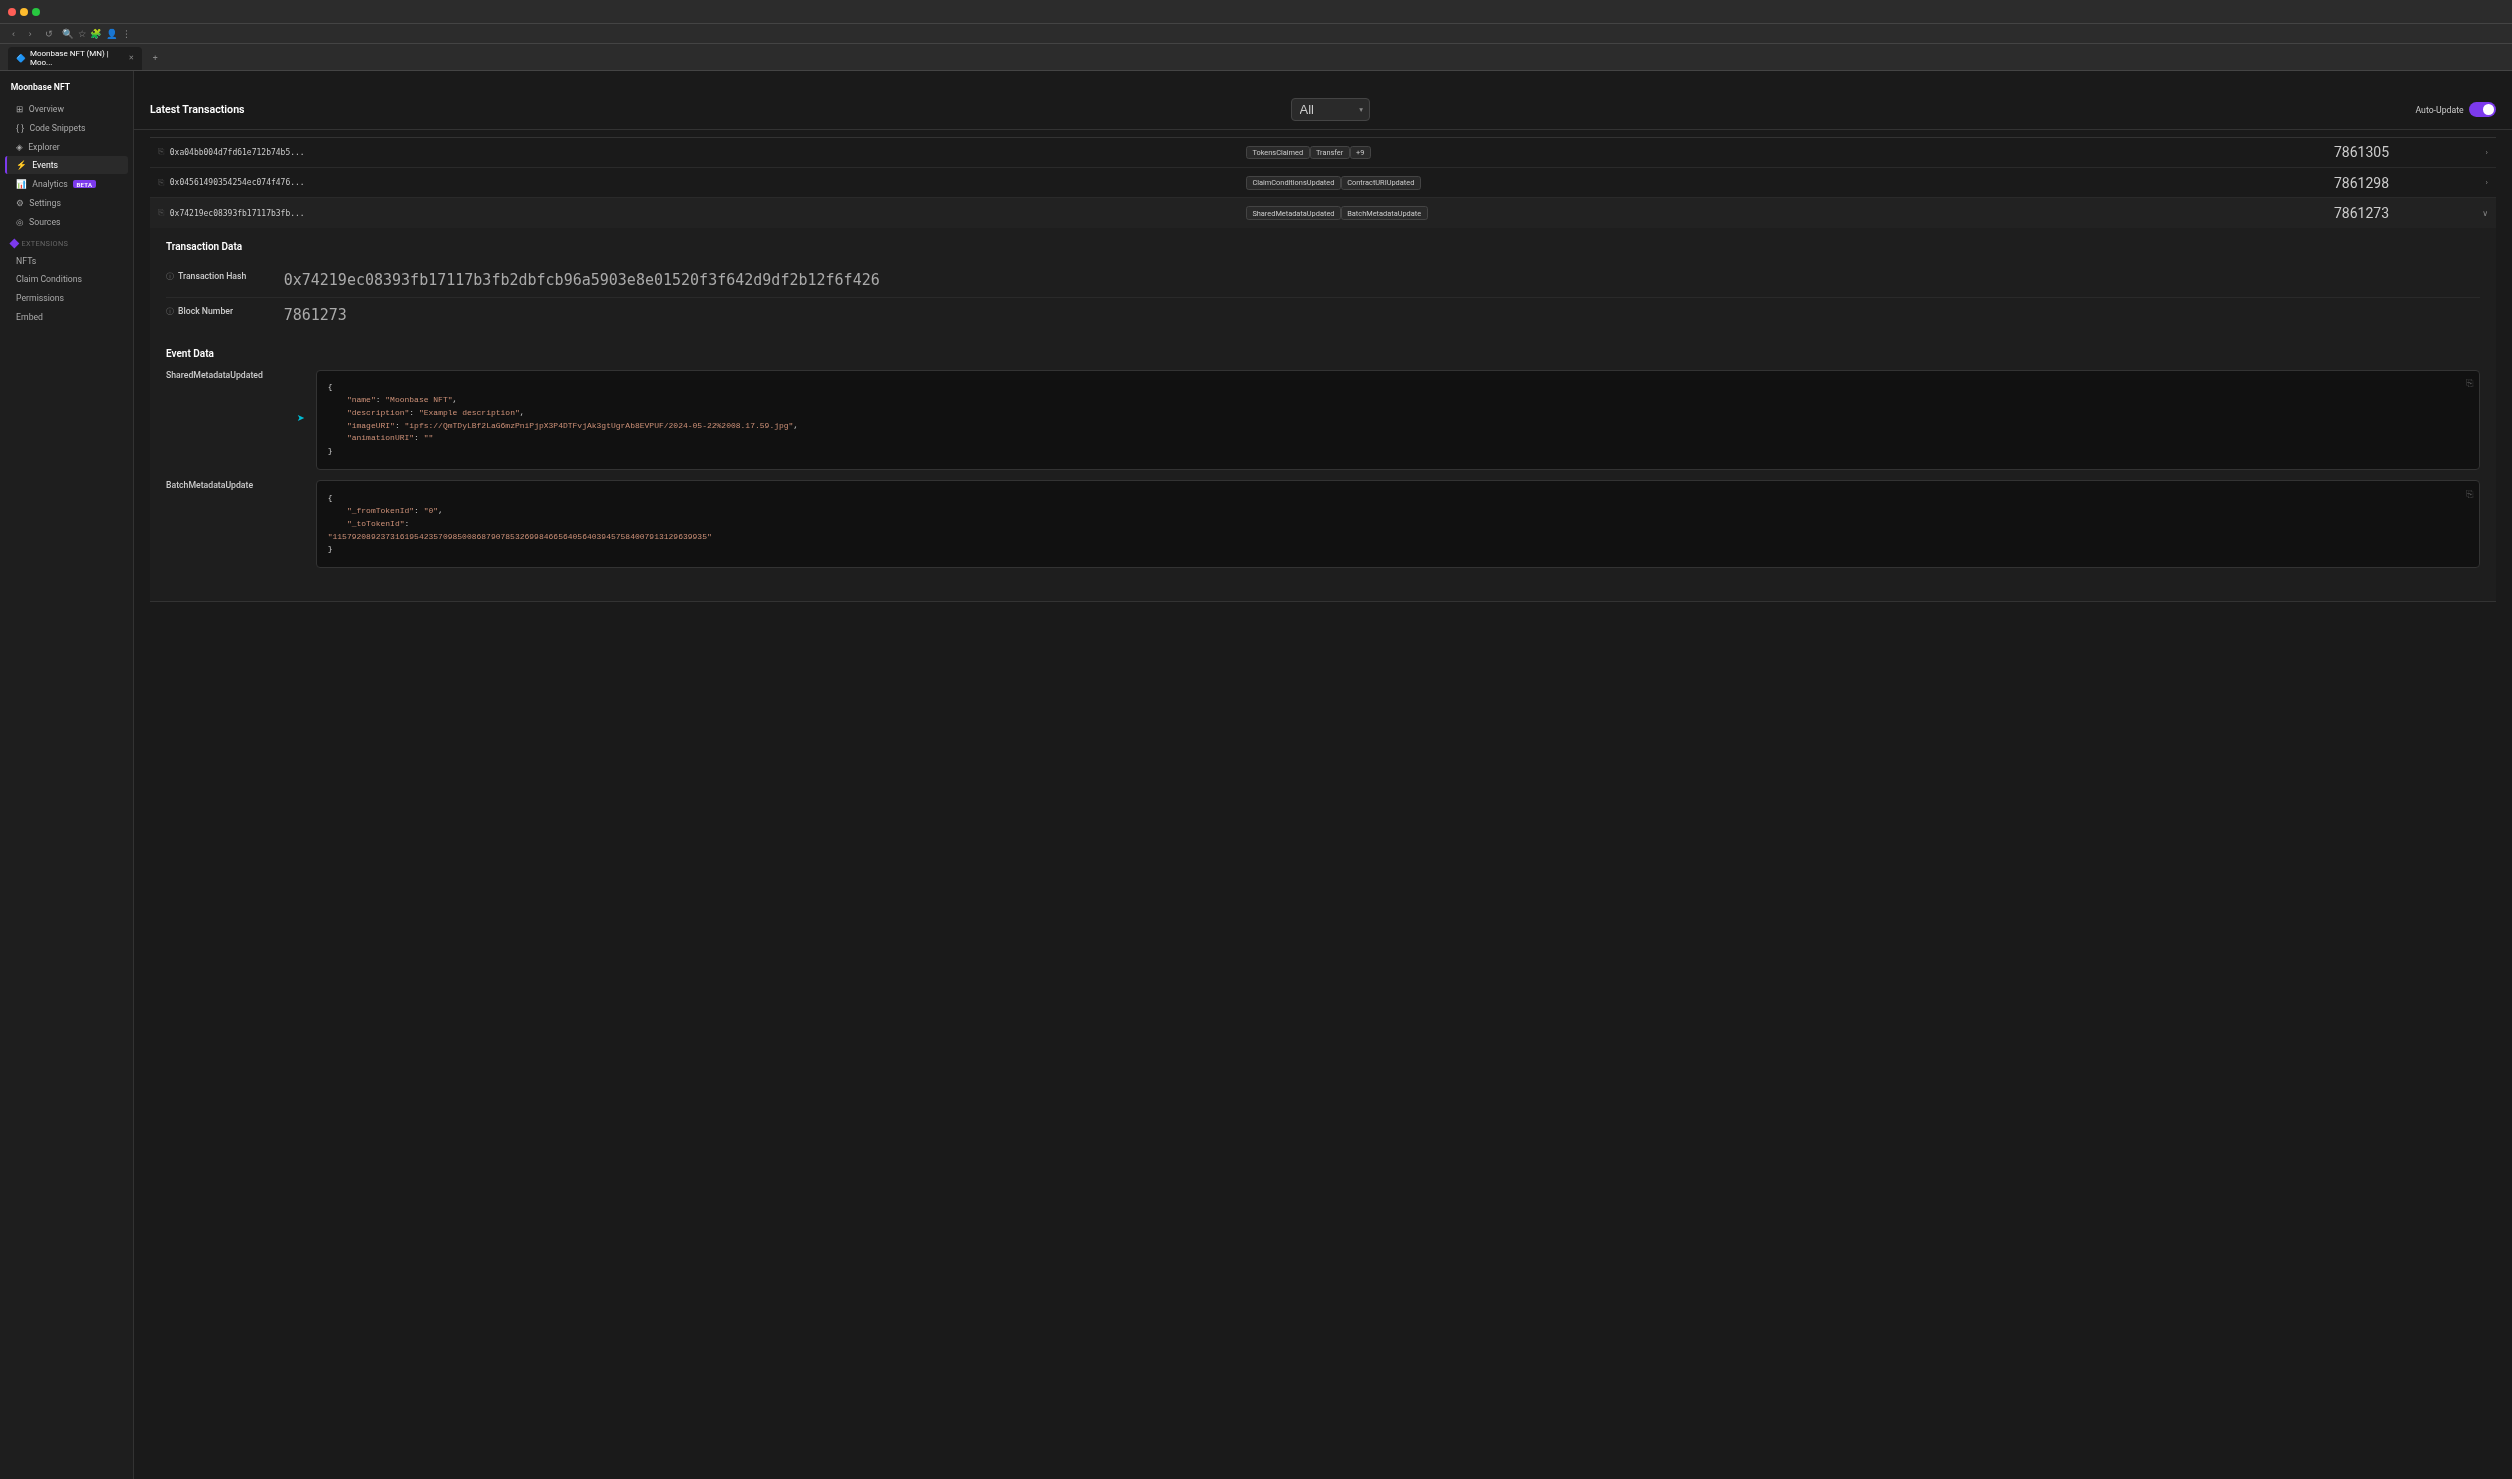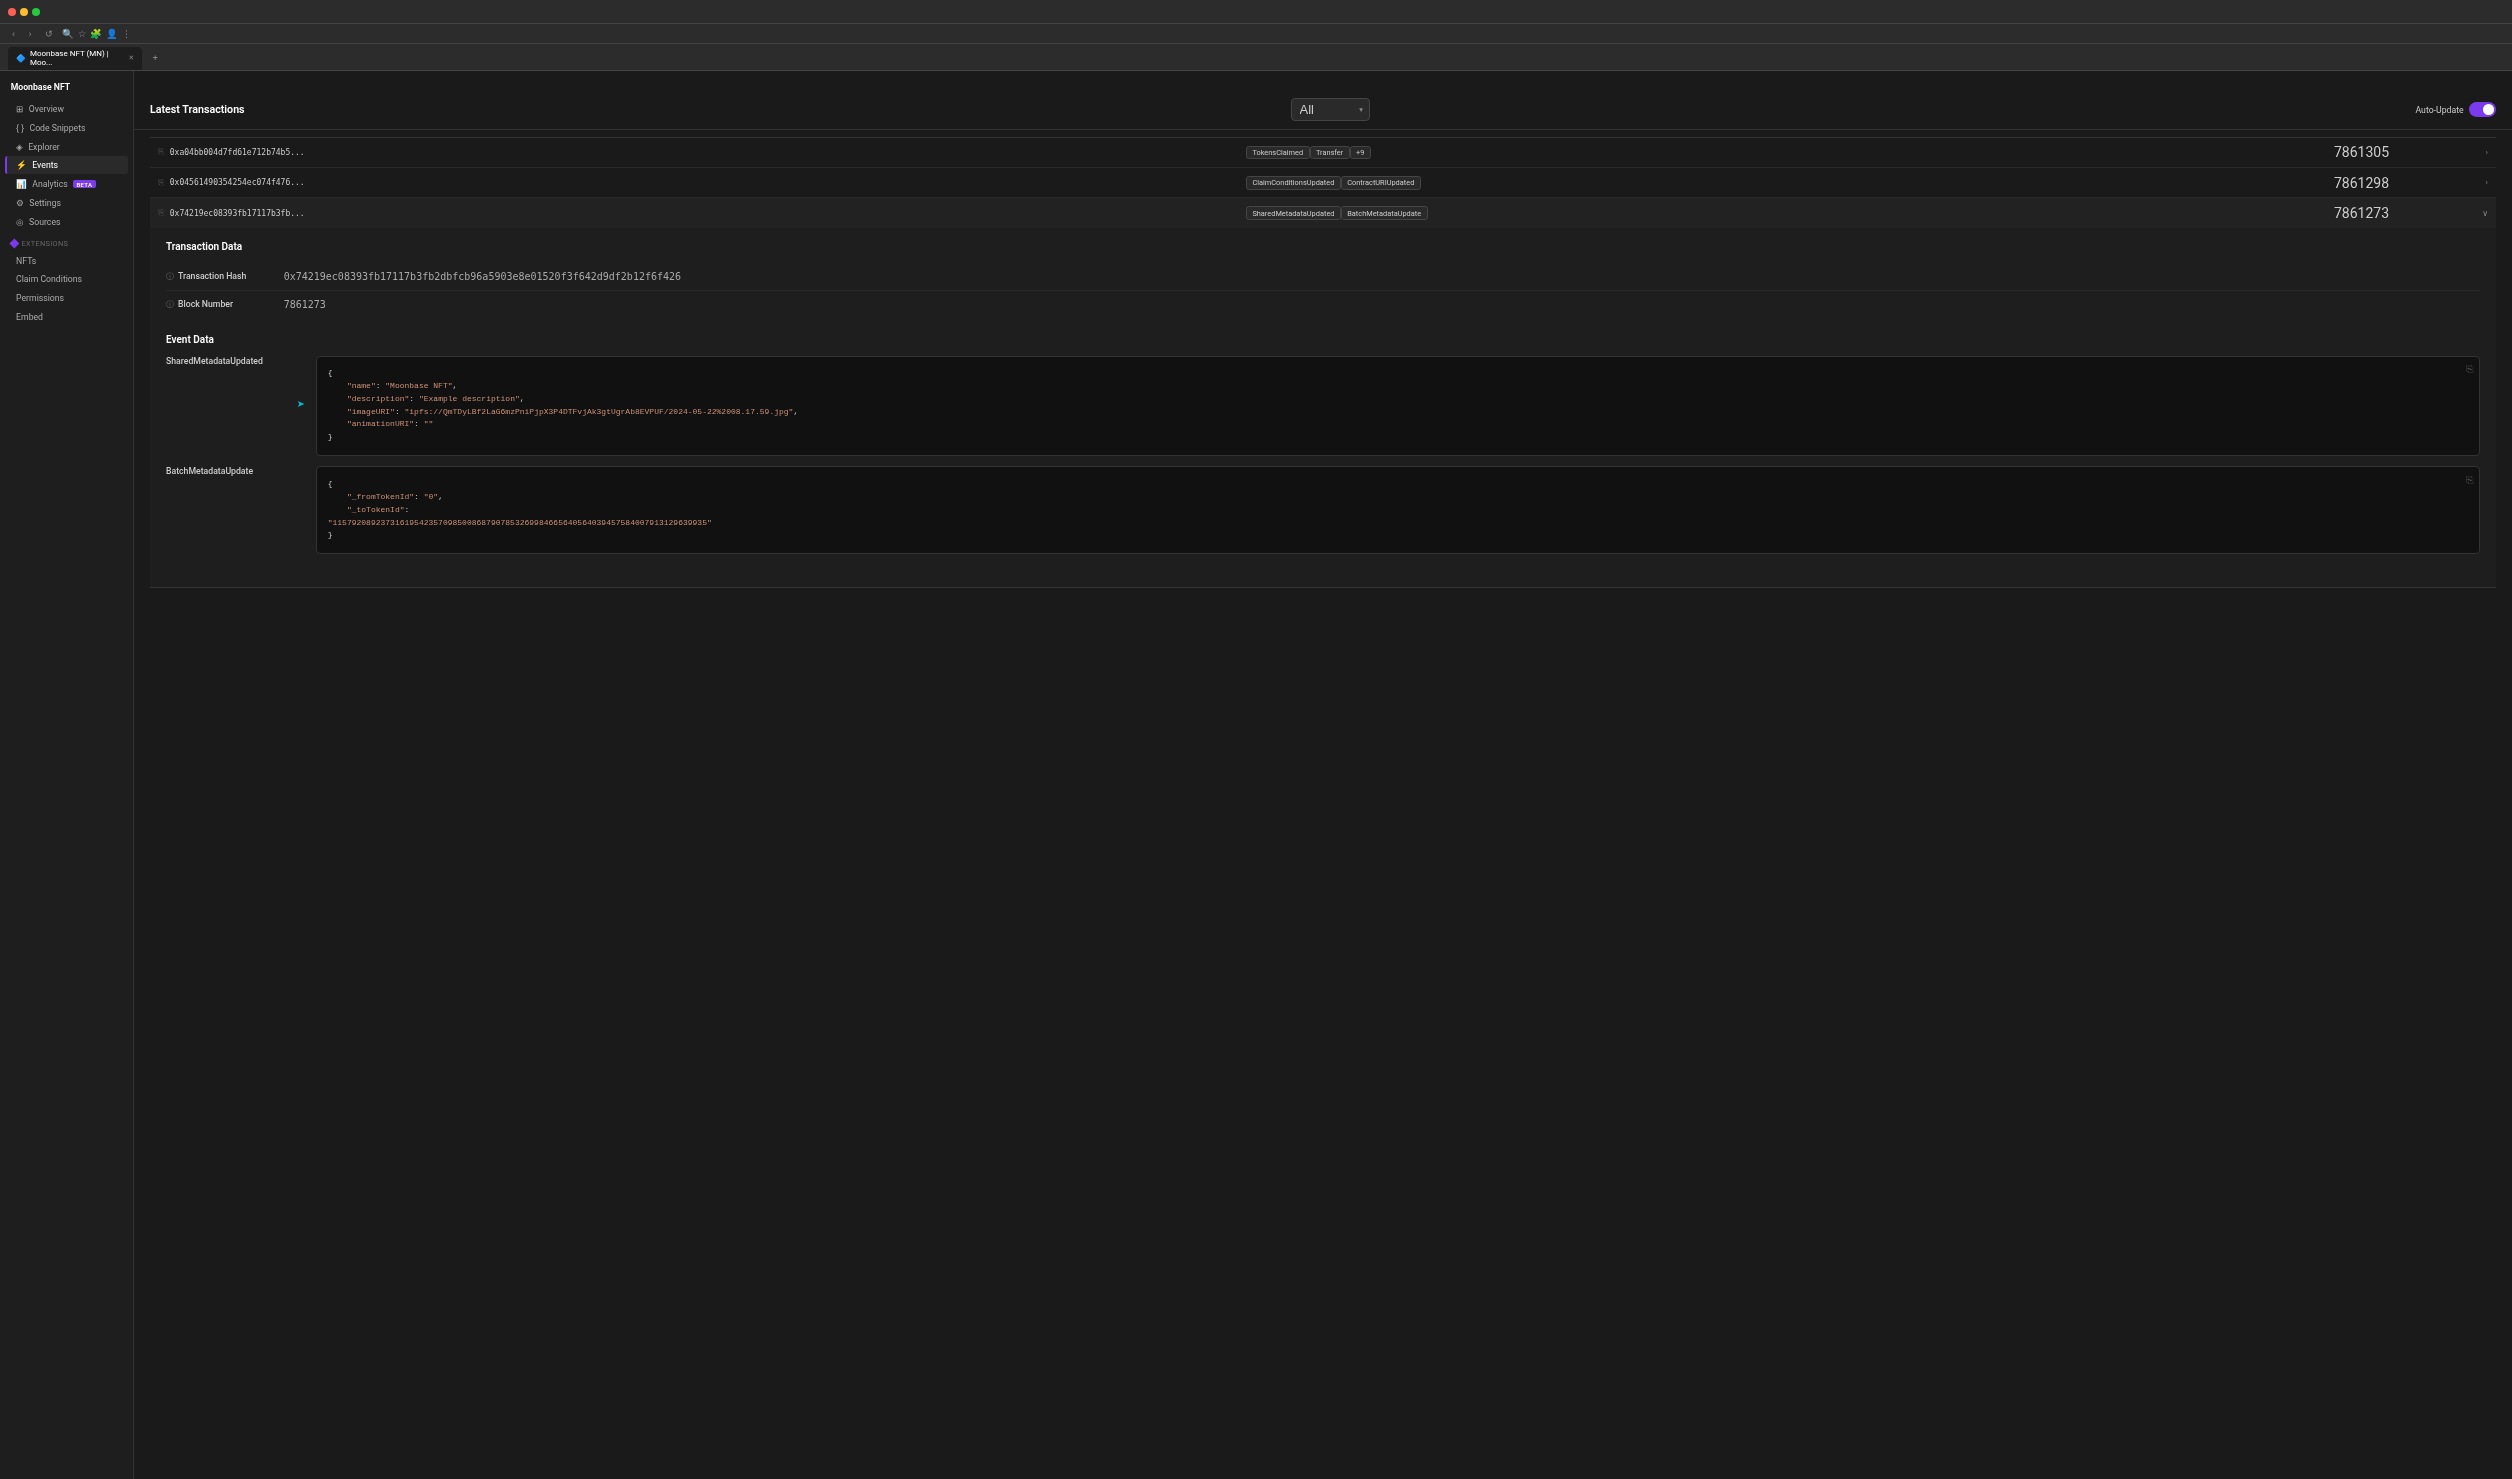--- a/index.html
+++ b/index.html
@@ -332,21 +332,21 @@
       font-weight: 500;
       min-width: 107px;
     }
     .info-icon {
       color: #666;
       font-size: 8px;
       cursor: pointer;
     }
     .data-value {
       color: #aaa;
-      font-size: 10px;
+      font-size: 15px;
       font-family: monospace;
       word-break: break-all;
     }
 
     
     .event-data-section { margin-bottom: 20px; }
     .event-name-label {
       font-size: 8.7px;
       color: #ccc;
       font-weight: 500;

